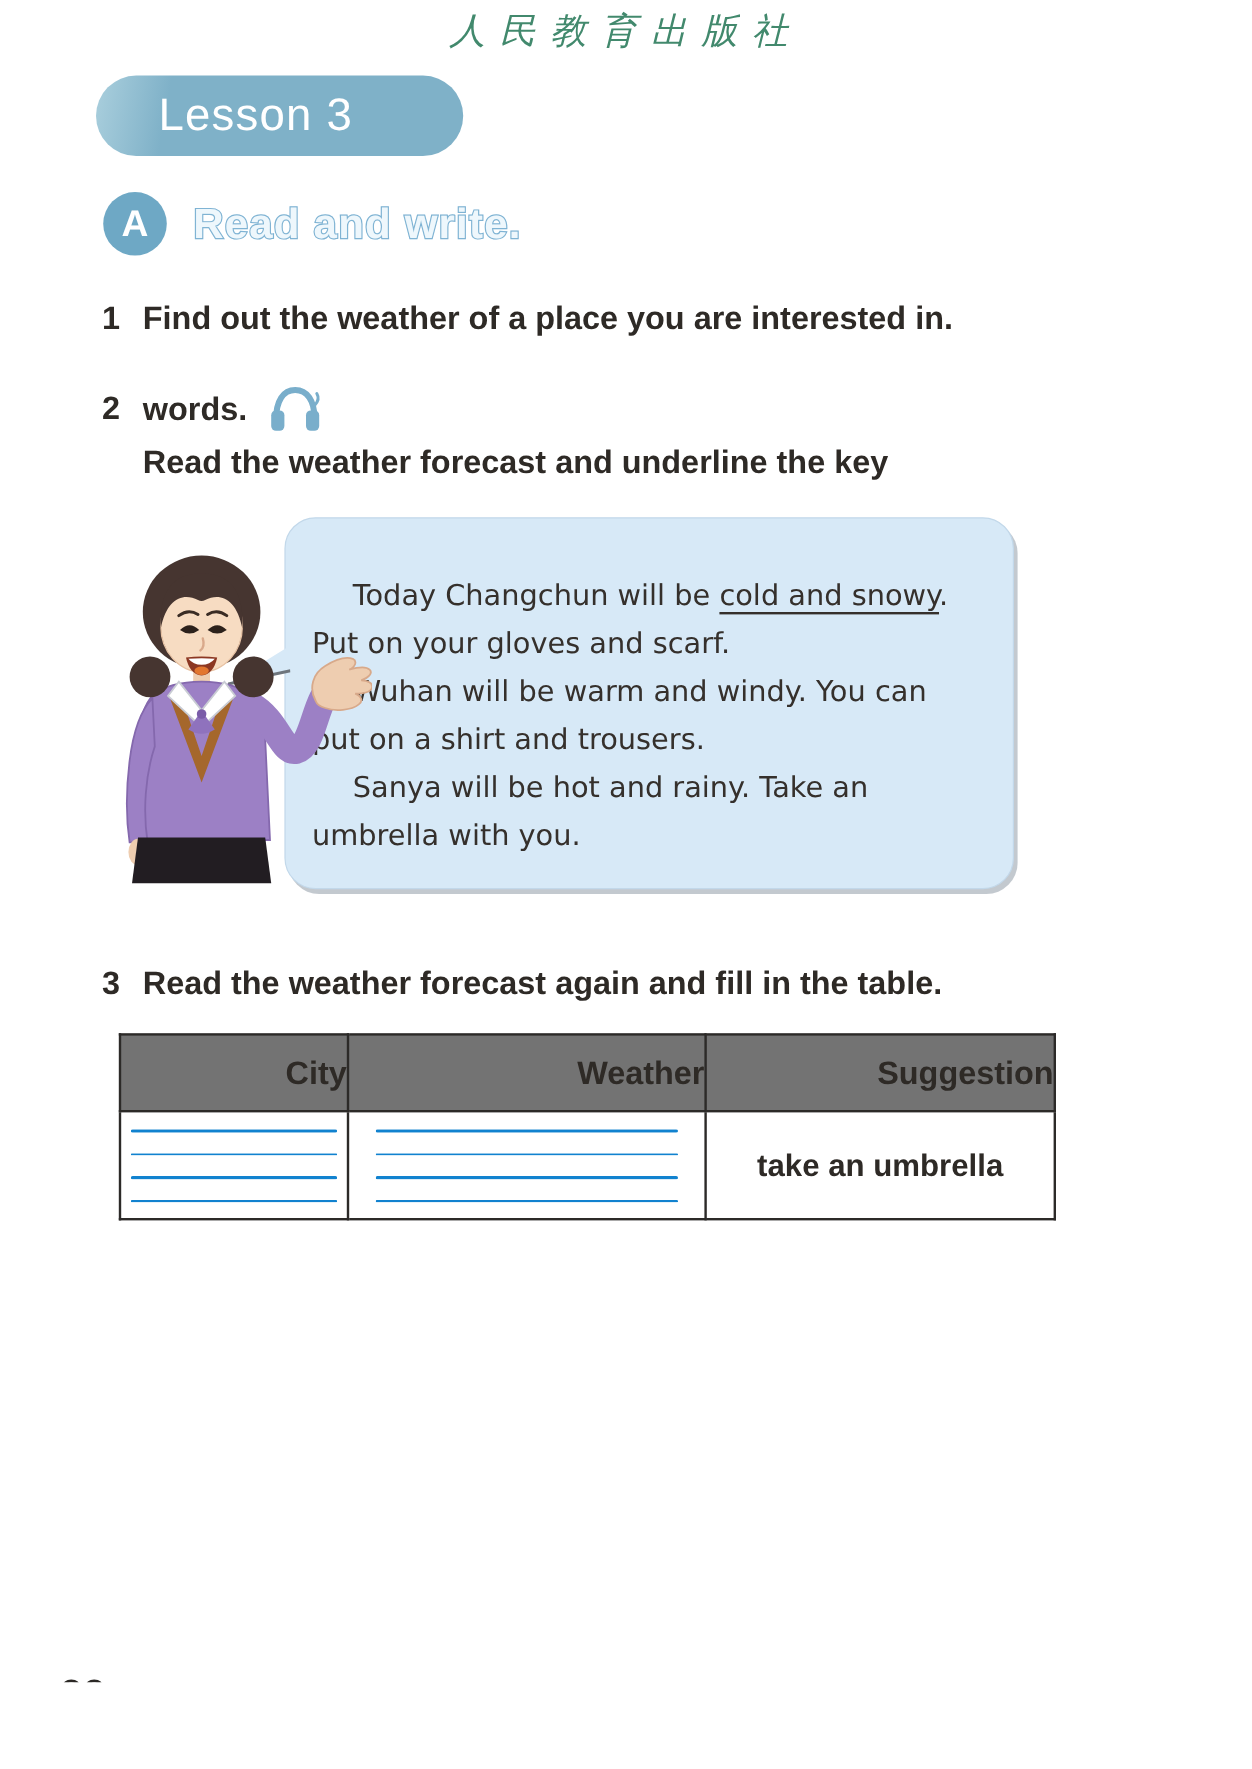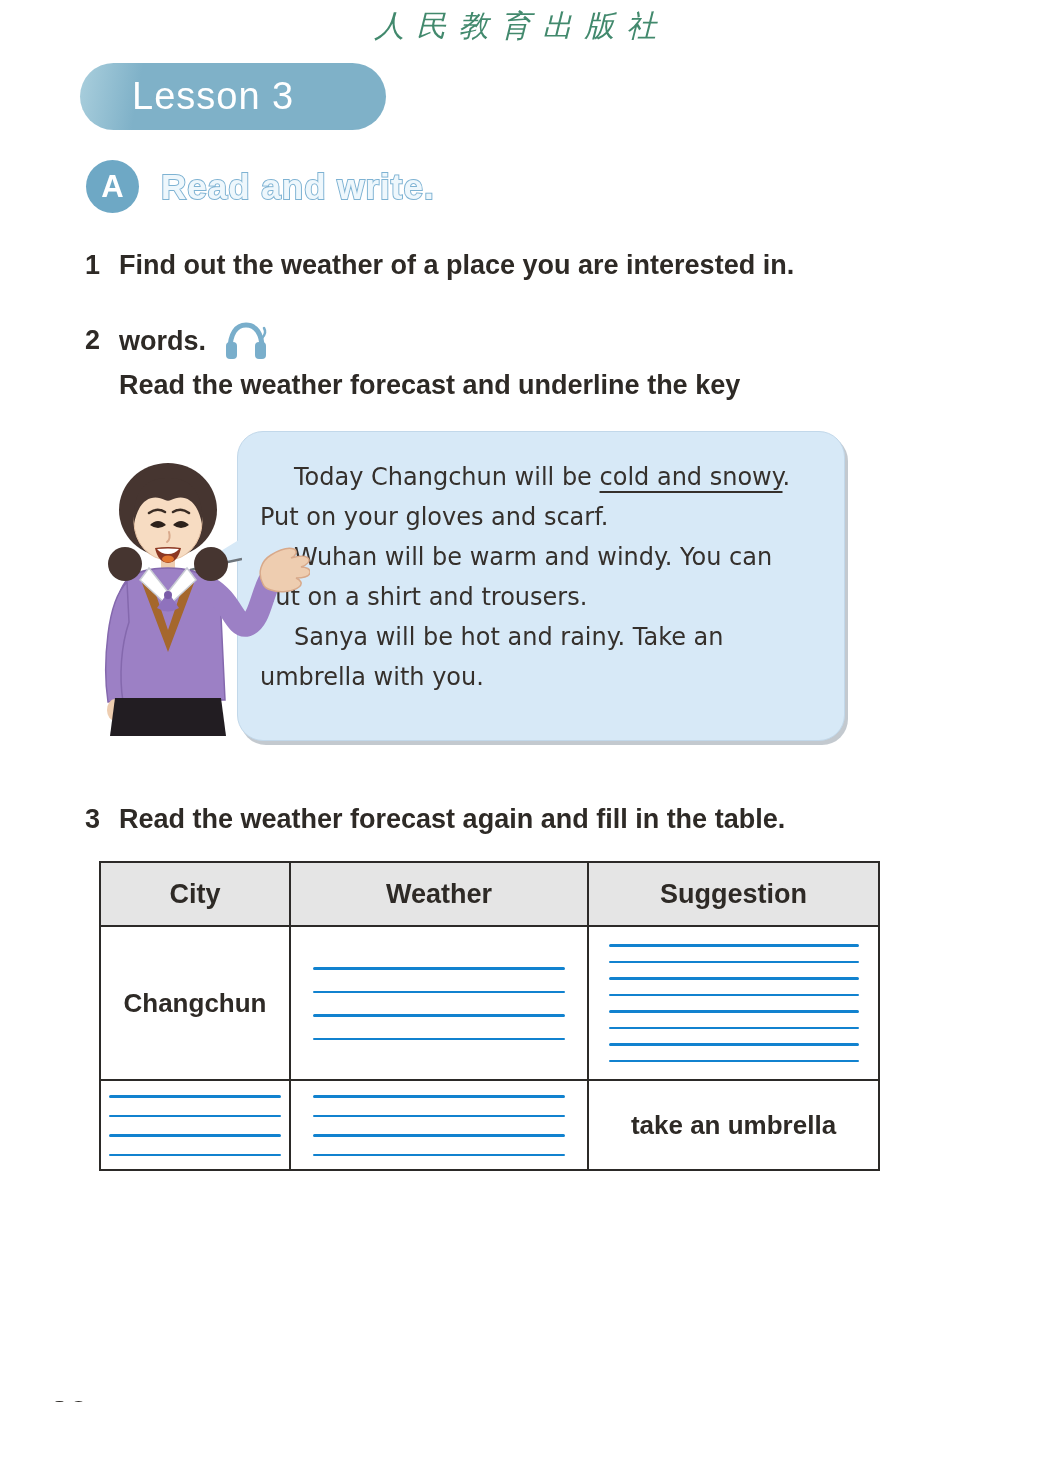--- a/index.html
+++ b/index.html
@@ -34,33 +34,33 @@
   #task1{top:243px;}
   #task2{top:318px;}
   #task3{top:797px;}
   .task2-lines{display:block;}
   .hp-icon{display:inline-block;vertical-align:-12px;margin-left:16px;}
 
   
   .bubble{position:absolute;left:237px;top:431px;width:608px;height:310px;background:#d7e9f7;
           border:1px solid #c2d8ea;border-radius:26px;z-index:2;
           box-shadow:3px 4px 0 rgba(122,136,148,.45);
-          padding:25px 22px 0 22px;box-sizing:border-box;}
+          padding:44px 22px 0 22px;box-sizing:border-box;}
   .bubble p{margin:0;font-family:"DejaVu Sans",sans-serif;font-size:24px;line-height:40px;
             color:#35302c;white-space:pre-line;text-indent:34px;}
   .bubble .u{text-decoration:underline;text-decoration-thickness:2px;text-underline-offset:6px;}
   .bubble-tail{position:absolute;left:190px;top:532px;z-index:2;}
   .presenter{position:absolute;left:75px;top:458px;z-index:3;}
 
   
   table.fill-table{position:absolute;left:99px;top:861px;width:779px;border-collapse:collapse;
                    table-layout:fixed;}
   table.fill-table td,table.fill-table th{border:2.5px solid #2c2a28;text-align:center;
                    vertical-align:middle;padding:0;}
-  table.fill-table th{background:#e5e5e5;font-size:27px;font-weight:600;color:#2e2a26;height:62px;}
+  table.fill-table th{background:#737373;font-size:27px;font-weight:600;color:#2e2a26;height:62px;text-align:right;}
   .row-tall{height:154px;}
   .row-short{height:90px;margin-left:12px;}
   .cell-text{font-size:26px;font-weight:600;color:#2e2a26;}
   .lines-box{display:flex;flex-direction:column;align-items:center;justify-content:center;}
   .wline{border-top:3px solid #1182cf;border-radius:2px;}
   .wline:nth-child(even){border-top-width:2px;}
   .col-city .wline{width:172px;}
   .col-weather .wline{width:252px;}
   .col-sugg .wline{width:250px;}
   .gap-wide{gap:21px;}
@@ -171,45 +171,20 @@
         <col style="width:190px">
         <col style="width:298px">
         <col style="width:291px">
       </colgroup>
     <tbody>
         <tr>
       <th>City</th>
       <th>Weather</th>
       <th>Suggestion</th>
     </tr>
-    <tr class="row-tall">
-      <td>
-            <div class="cell-text">Changchun</div>
-          </td>
-      <td>
-            <div class="lines-box col-weather gap-wide">
-              <div class="wline"></div>
-              <div class="wline"></div>
-              <div class="wline"></div>
-              <div class="wline"></div>
-            </div>
-          </td>
-      <td>
-            <div class="lines-box col-sugg gap-tight">
-              <div class="wline"></div>
-              <div class="wline"></div>
-              <div class="wline"></div>
-              <div class="wline"></div>
-              <div class="wline"></div>
-              <div class="wline"></div>
-              <div class="wline"></div>
-              <div class="wline"></div>
-            </div>
-          </td>
-    </tr>
     <tr class="row-short">
       <td>
             <div class="lines-box col-city gap-mid">
               <div class="wline"></div>
               <div class="wline"></div>
               <div class="wline"></div>
               <div class="wline"></div>
             </div>
           </td>
       <td>

